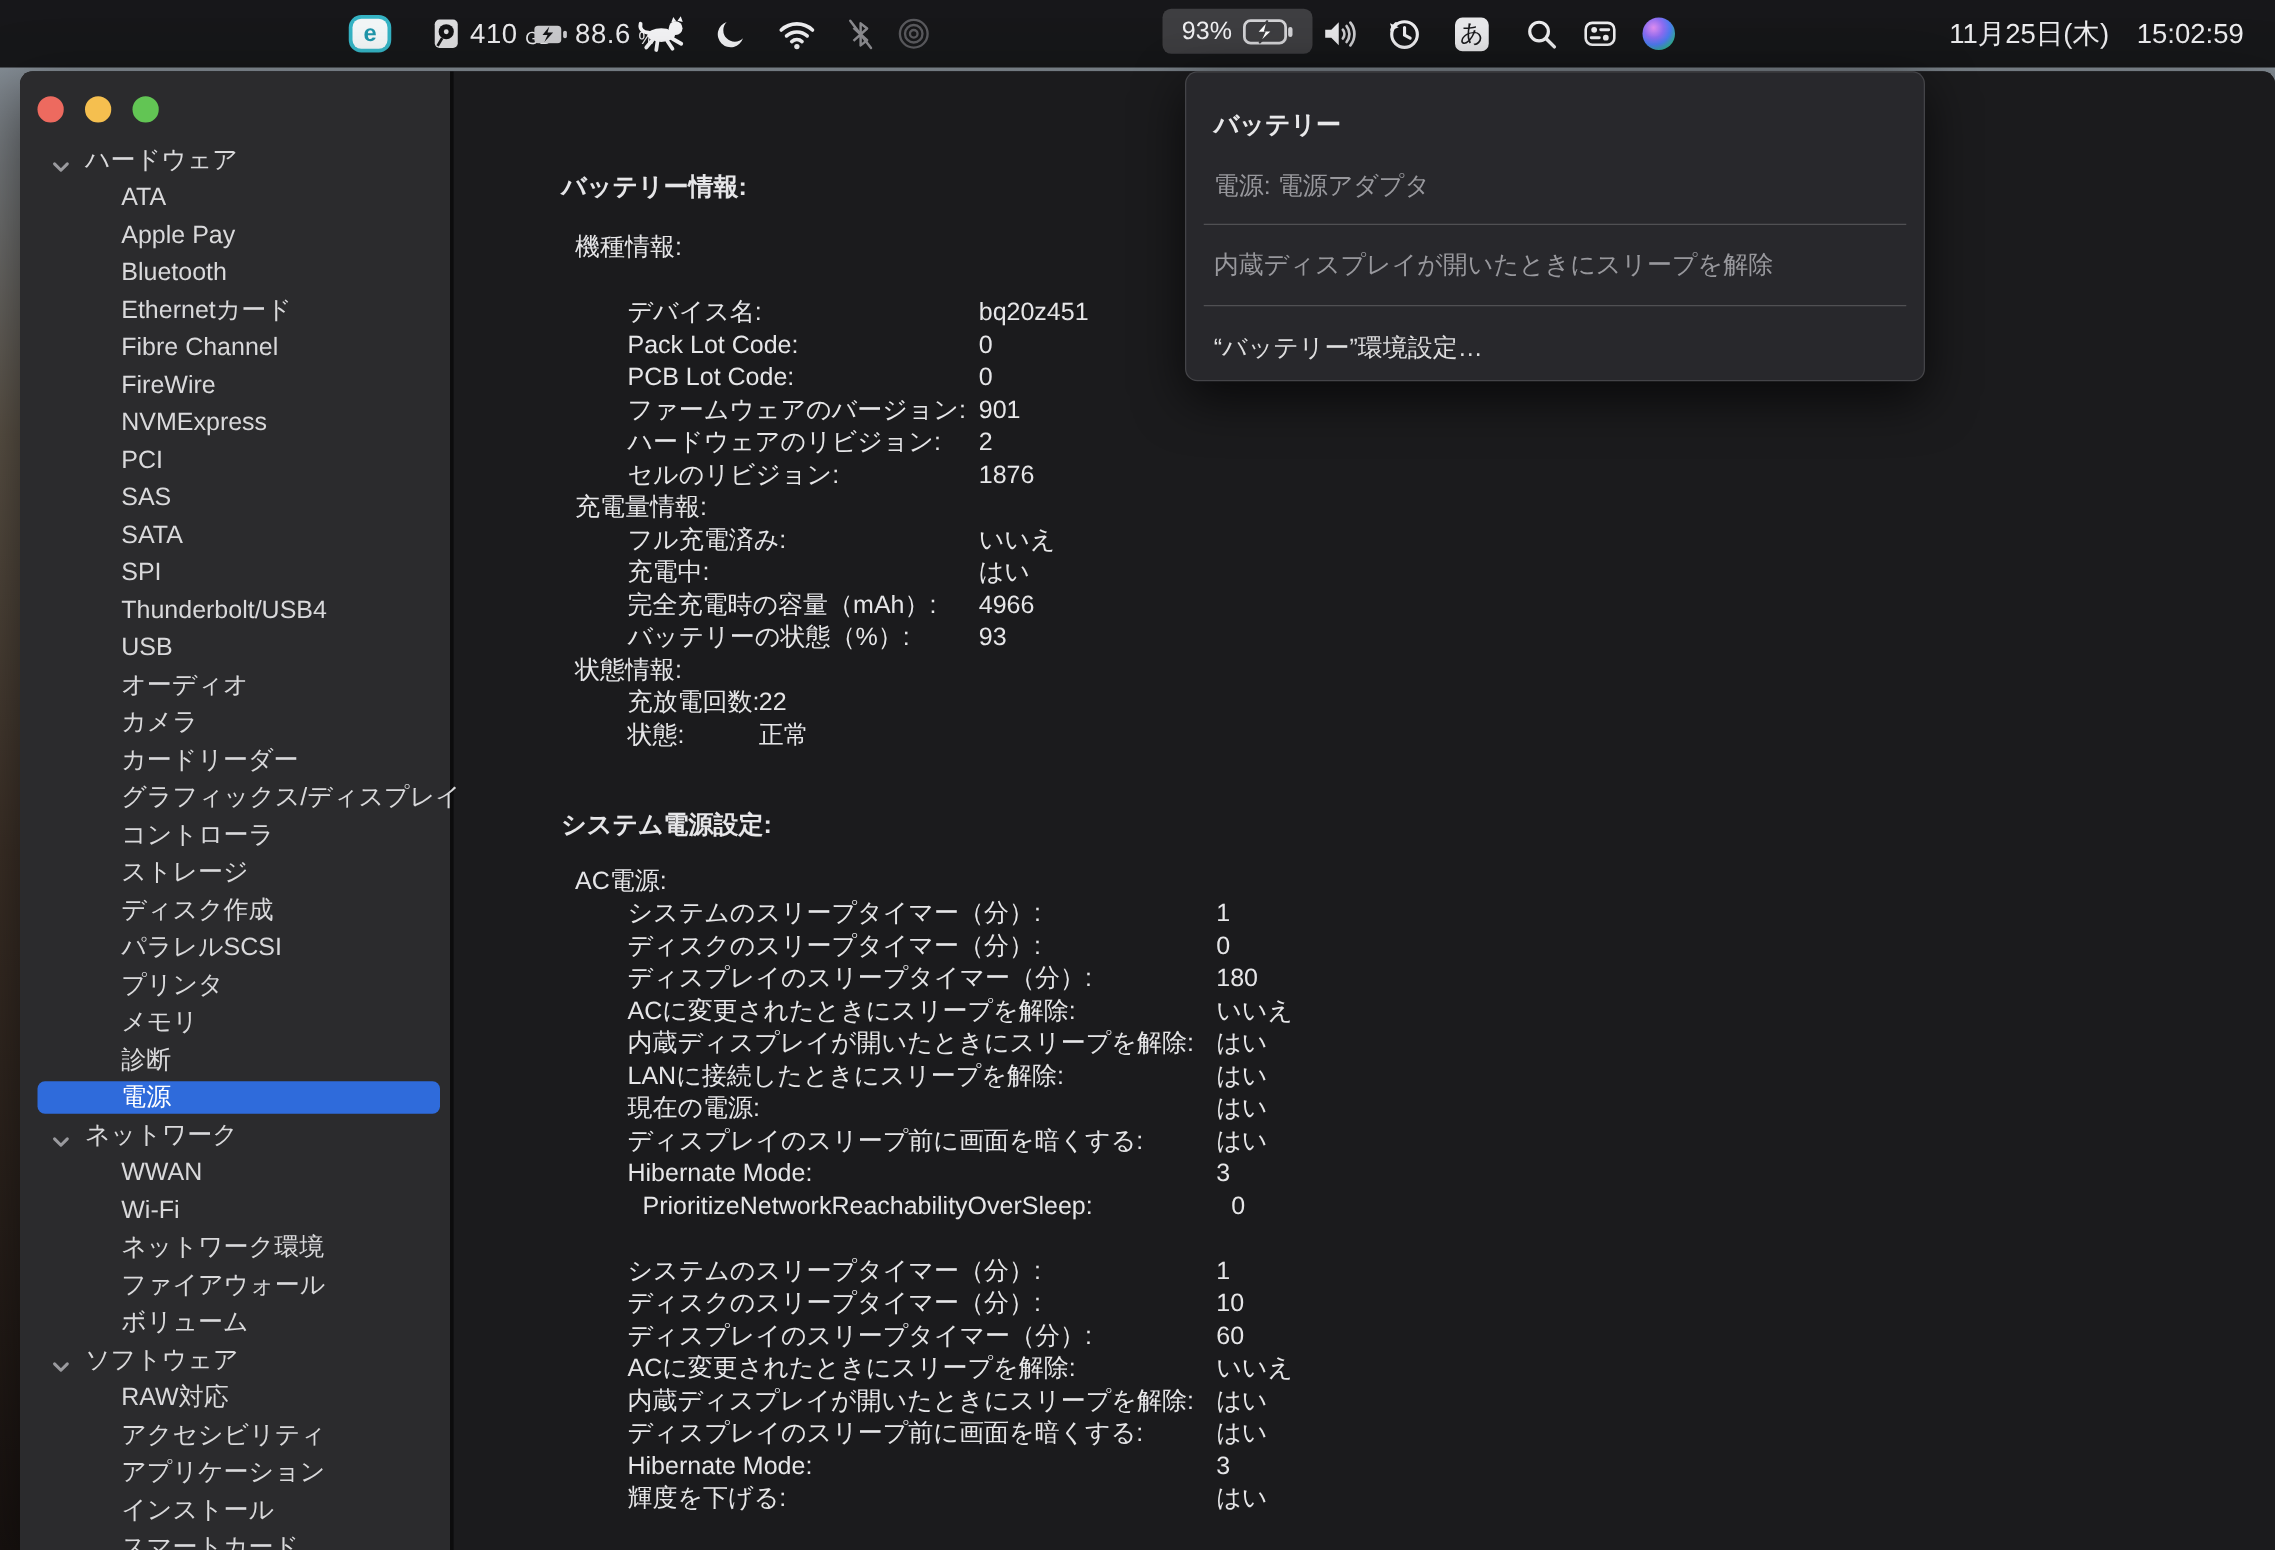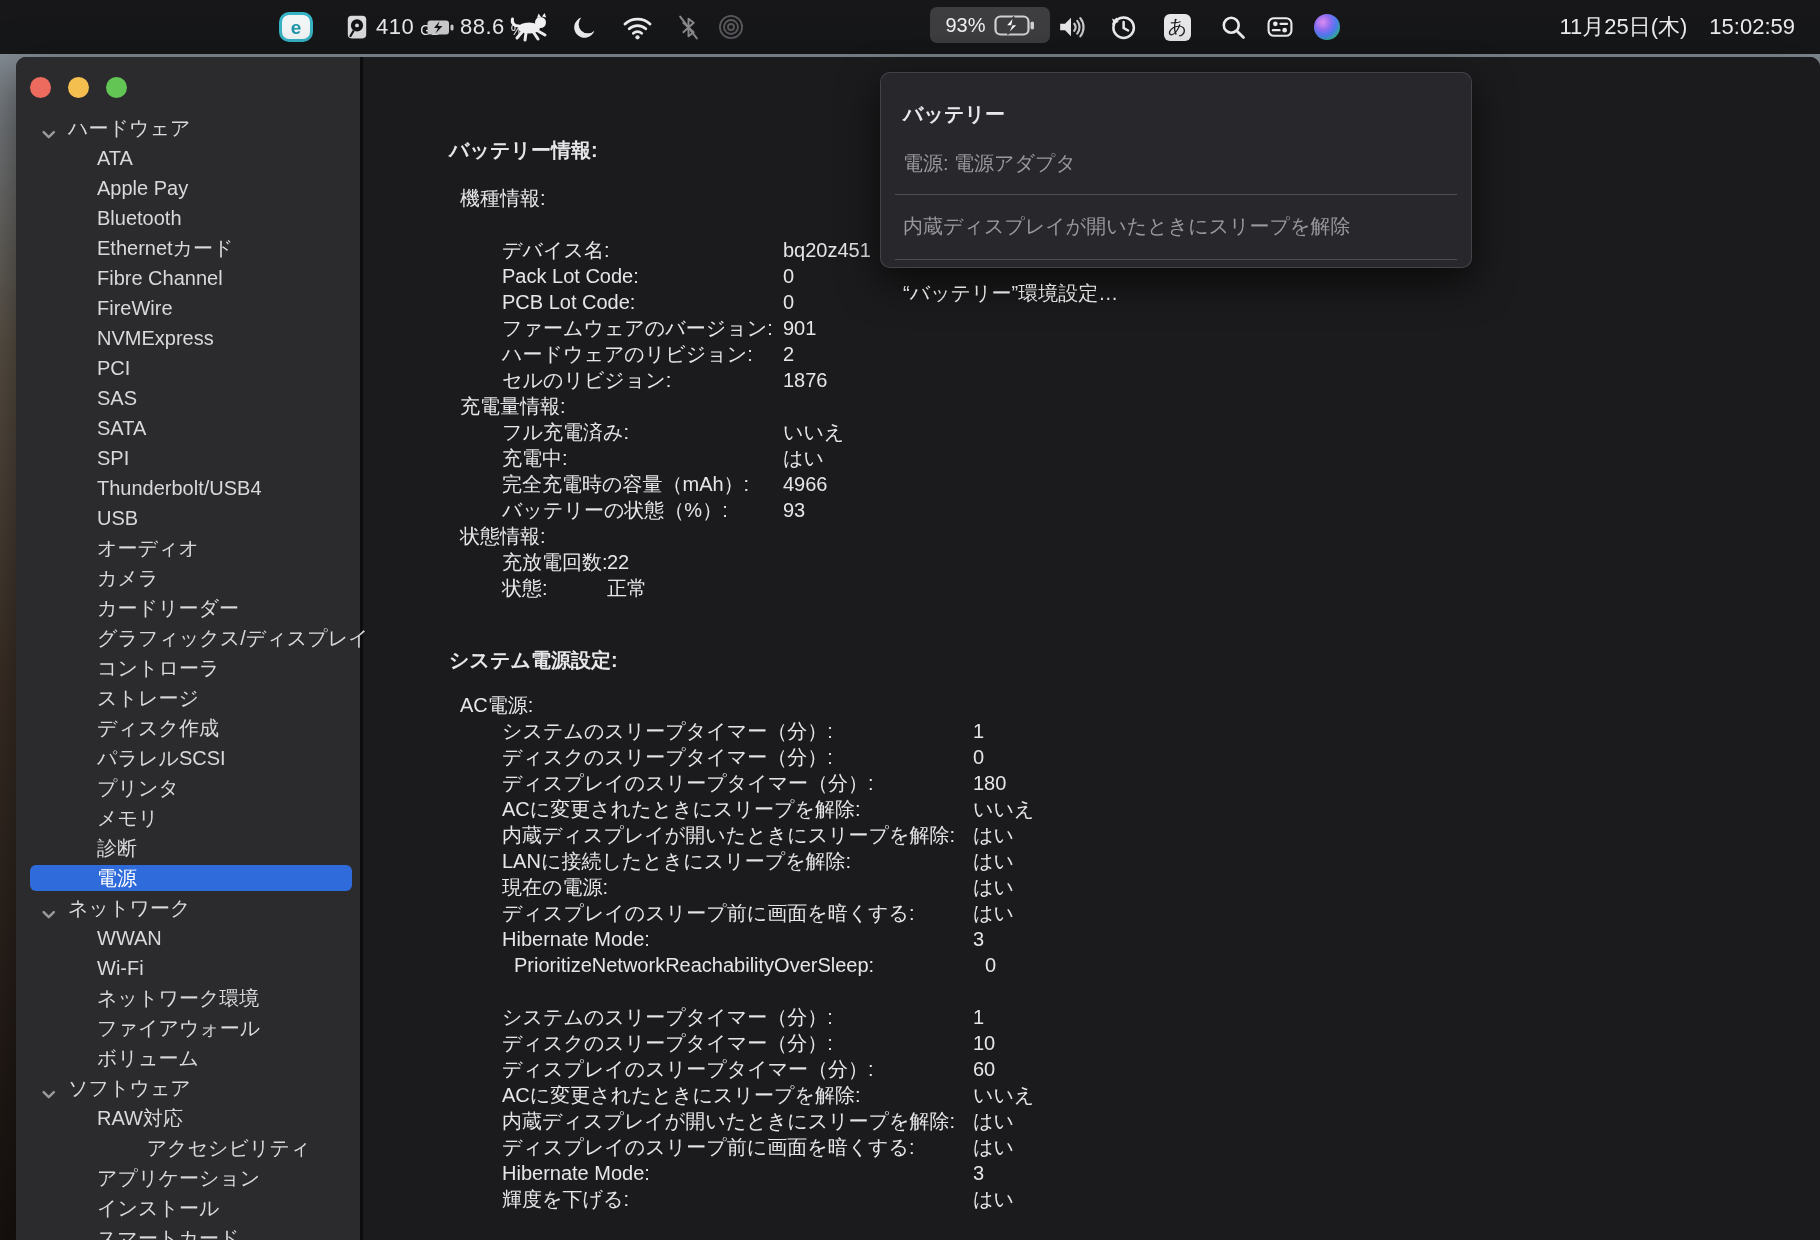--- a/index.html
+++ b/index.html
@@ -20,23 +20,23 @@
   .battery-pill .pct { font-size:20px; color:#f0f0f2; }
   .eset { width:34px; height:30px; border-radius:10px; background:#35b3c4; display:flex; align-items:center; justify-content:center; }
   .eset .inner { width:28px; height:24px; border-radius:7px; background:#f2f6f7; display:flex; align-items:center; justify-content:center;
     color:#1f96aa; font-weight:bold; font-size:19px; line-height:1; }
   .ime { width:27px; height:27px; border-radius:6px; background:#e8e8ea; color:#1b1b1d; font-size:19px;
     display:flex; align-items:center; justify-content:center; font-weight:500; }
   .siri { width:26px; height:26px; border-radius:50%;
     background:radial-gradient(circle at 34% 32%, #e08ef0 0%, #8d6df2 32%, #4d7bf0 55%, #2fae8f 78%, #1e77c9 100%); }
   .datetime { position:absolute; right:25px; top:0; height:54px; display:flex; align-items:center; gap:22px; font-size:22px; color:#ededef; }
   
-  .dropdown { position:absolute; left:880px; top:57px; width:592px; height:196px;
+  .dropdown { position:absolute; left:948px; top:57px; width:592px; height:248px;
     background:rgba(41,41,44,.97); border:1px solid rgba(120,120,125,.35); border-radius:10px;
-    box-shadow:0 14px 40px rgba(0,0,0,.65); z-index:30;margin-top:15px; }
+    box-shadow:0 14px 40px rgba(0,0,0,.65); z-index:30; }
   .dd-title { position:absolute; left:22px; top:28px; font-size:20px; font-weight:bold; color:#e8e8ea; }
   .dd-gray { position:absolute; left:22px; font-size:20px; color:#98989d; }
   .dd-white { position:absolute; left:22px; font-size:20px; color:#dededf; }
   .dd-sep { position:absolute; left:14px; right:14px; height:1px; background:#505053; }
   
   .window { position:absolute; left:16px; top:57px; width:1804px; height:1183px;
     border-radius:10px 10px 0 0; overflow:hidden; box-shadow:0 18px 50px rgba(0,0,0,.55);
     background:#1b1b1d; }
   .sidebar { position:absolute; left:0; top:0; width:344px; height:100%; background:#2b2b2d; }
   .divider { position:absolute; left:344px; top:0; width:3px; height:100%; background:#0c0c0d; }
@@ -231,21 +231,21 @@
             </svg></span><span class="sb-label">ネットワーク</span></div>
         <div class="sb-row item" style="top: 866px;"><span class="sb-label">WWAN</span></div>
         <div class="sb-row item" style="top: 896px;"><span class="sb-label">Wi-Fi</span></div>
         <div class="sb-row item" style="top: 926px;"><span class="sb-label">ネットワーク環境</span></div>
         <div class="sb-row item" style="top: 956px;"><span class="sb-label">ファイアウォール</span></div>
         <div class="sb-row item" style="top: 986px;"><span class="sb-label">ボリューム</span></div>
         <div class="sb-row group" style="top: 1016px;"><span class="chev"><svg width="17" height="17" viewBox="0 0 14 14">
               <path d="M3 5l4.2 4.2L11.4 5" stroke="#9a9a9e" stroke-width="2" fill="none" stroke-linecap="round" stroke-linejoin="round"></path>
             </svg></span><span class="sb-label">ソフトウェア</span></div>
         <div class="sb-row item" style="top: 1046px;"><span class="sb-label">RAW対応</span></div>
-        <div class="sb-row item" style="top: 1076px; text-align: center;"><span class="sb-label">アクセシビリティ</span></div>
+        <div class="sb-row item" style="top: 1076px;"><span class="sb-label">アクセシビリティ</span></div>
         <div class="sb-row item" style="top: 1106px;"><span class="sb-label">アプリケーション</span></div>
         <div class="sb-row item" style="top: 1136px;"><span class="sb-label">インストール</span></div>
         <div class="sb-row item" style="top: 1166px;"><span class="sb-label">スマートカード</span></div>
       </div>
   </div>
   <div class="divider"></div>
   <div class="mainpane">
       <div class="ln section" style="top: 80px;"><span class="lab">バッテリー情報:</span></div>
       <div class="ln group" style="top: 128px;"><span class="lab">機種情報:</span></div>
       <div class="ln row" style="top: 180px;"><span class="lab">デバイス名:</span><span class="val" style="left: 420px;">bq20z451</span></div>

